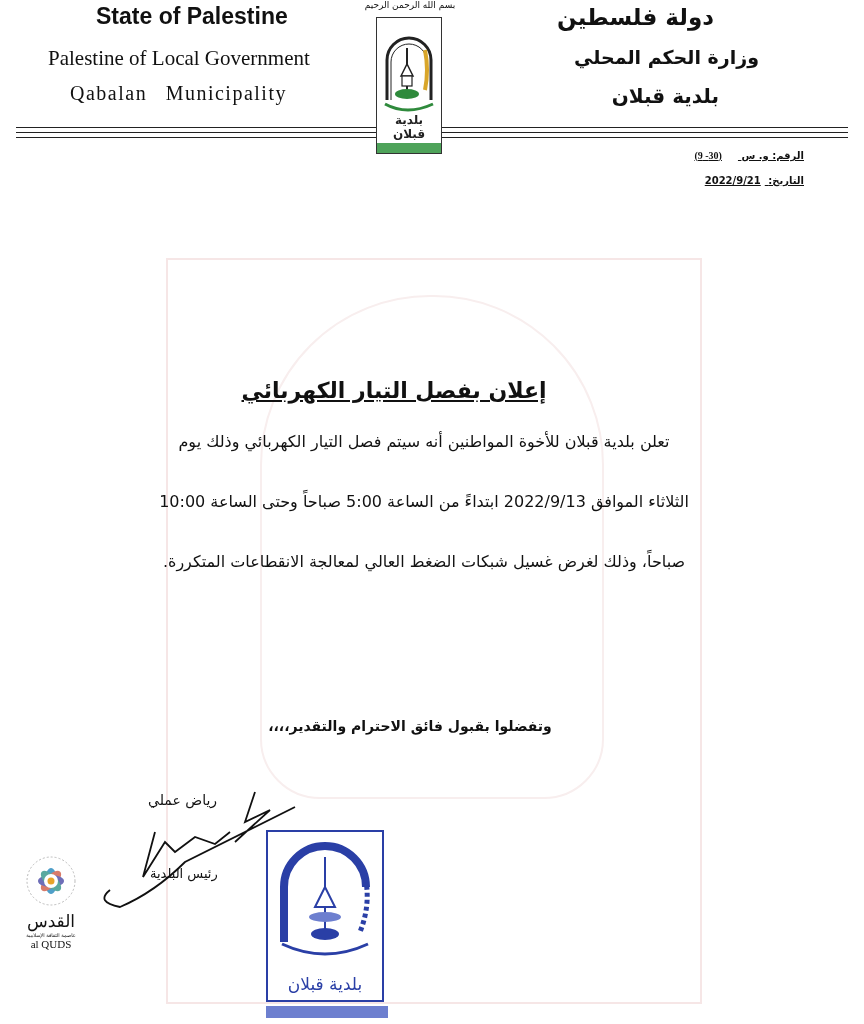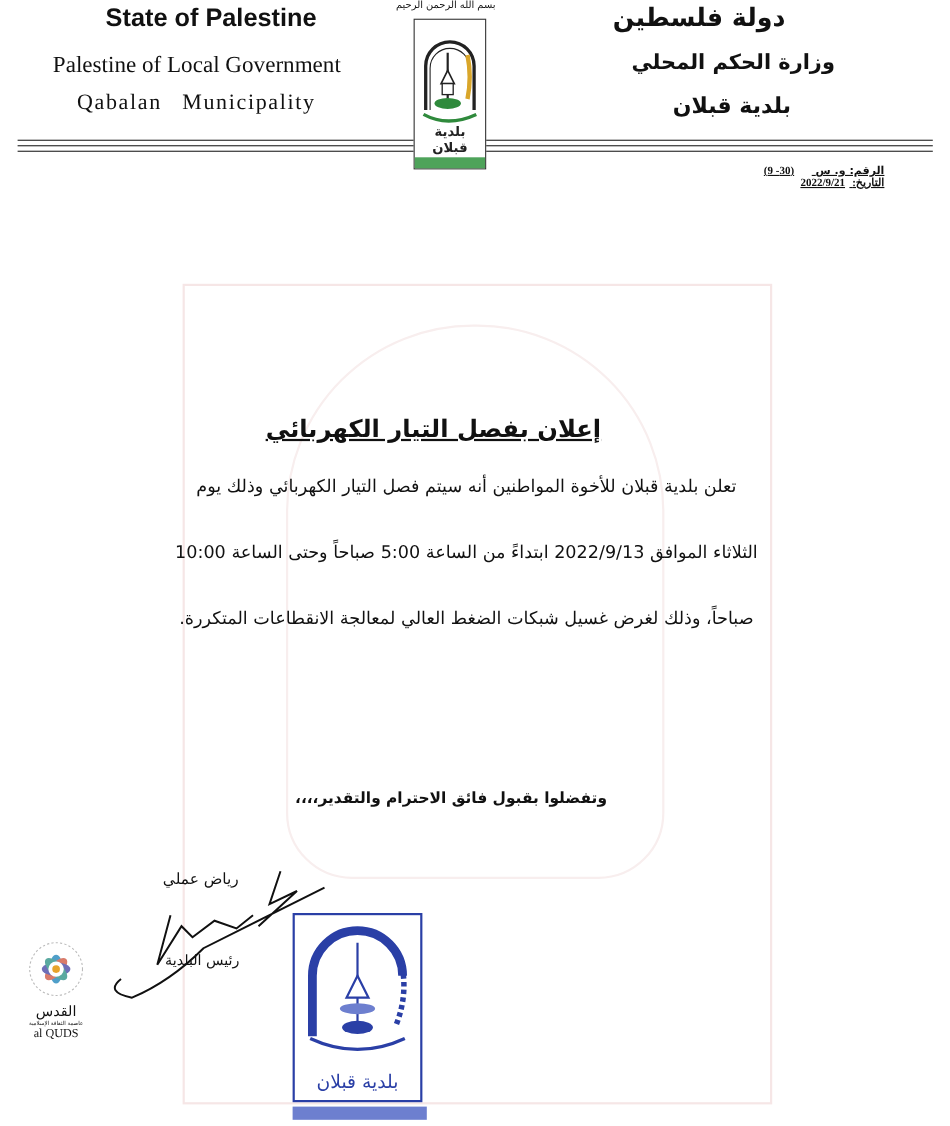--- a/index.html
+++ b/index.html
@@ -5,38 +5,38 @@
   html,body{margin:0;padding:0;background:#fff;}
   body{width:864px;height:1024px;position:relative;overflow:hidden;color:#111;}
   .abs{position:absolute;}
   .en-title{left:96px;top:3px;font-family:"Liberation Sans",sans-serif;font-weight:bold;font-size:23px;}
   .en-ministry{left:48px;top:46px;font-family:"Liberation Serif",serif;font-size:21px;}
   .en-muni{left:70px;top:82px;font-family:"Liberation Serif",serif;font-weight:normal;font-size:20px;letter-spacing:1.5px;word-spacing:12px;}
   .ar{direction:rtl;font-family:"DejaVu Sans",sans-serif;font-weight:bold;}
   .ar-state{right:150px;top:4px;font-size:23px;}
   .ar-ministry{right:105px;top:46px;font-size:19px;}
   .ar-muni{right:145px;top:84px;font-size:20px;letter-spacing:3px;}
-  .basmala{left:360px;top:0px;width:100px;text-align:left;font-family:"DejaVu Sans",sans-serif;font-size:9px;direction:rtl;}
+  .basmala{left:360px;top:0px;width:100px;text-align:center;font-family:"DejaVu Sans",sans-serif;font-size:9px;direction:rtl;}
   .rule{left:16px;width:832px;height:0;border-top:1.5px solid #222;}
   .logo-top{left:376px;top:17px;width:64px;height:135px;border:1.5px solid #333;background:#fff;}
   .logo-top .band{position:absolute;left:0;right:0;bottom:0;height:10px;background:#4ea35a;}
   .logo-top .name{position:absolute;left:0;right:0;bottom:12px;text-align:center;direction:rtl;font-family:"DejaVu Sans",sans-serif;font-weight:bold;font-size:12px;color:#222;}
   .refline{right:60px;font-family:"DejaVu Sans",sans-serif;font-weight:bold;font-size:10px;direction:rtl;text-decoration:underline;}
   .watermark{left:166px;top:258px;width:532px;height:742px;border:2px solid #f6e6e6;}
   .wm-arch{left:260px;top:295px;width:340px;height:500px;border:2px solid #f8eeee;border-radius:170px 170px 60px 60px;}
   .heading{left:0;width:788px;top:378px;text-align:center;direction:rtl;font-family:"DejaVu Sans",sans-serif;font-weight:bold;font-size:22px;text-decoration:underline;}
   .para{right:100px;width:680px;direction:rtl;font-family:"DejaVu Sans",sans-serif;font-size:16px;text-align:center;white-space:nowrap;}
   .closing{left:0;width:820px;top:718px;text-align:center;direction:rtl;font-family:"DejaVu Sans",sans-serif;font-weight:bold;font-size:14px;}
   .sig-name{left:148px;top:792px;direction:rtl;font-family:"DejaVu Sans",sans-serif;font-size:14px;}
   .sig-title{left:150px;top:866px;direction:rtl;font-family:"DejaVu Sans",sans-serif;font-size:13px;}
   .stamp{left:266px;top:830px;width:114px;height:168px;border:2px solid #2a3fa6;}
   .stamp .band{position:absolute;left:-2px;right:-6px;bottom:-18px;height:12px;background:#6d7fcf;}
   .stamp .name{position:absolute;left:0;right:0;bottom:6px;text-align:center;direction:rtl;font-family:"DejaVu Sans",sans-serif;font-size:17px;color:#2a3fa6;}
   .quds{left:14px;top:855px;width:74px;text-align:center;}
-  .quds .ar-q{font-family:Liberation Serif, serif;font-size:13px;direction:rtl;}
+  .quds .ar-q{font-family:Liberation Sans, sans-serif;font-size:17px;direction:rtl;}
   .quds .en-q{font-family:"Liberation Serif",serif;font-size:11px;}
 </style>
 </head>
 <body>
 
 <div class="abs watermark"></div>
 <div class="abs wm-arch"></div>
 
 <div class="abs en-title">State of Palestine</div>
 <div class="abs en-ministry">Palestine of Local Government</div>
@@ -64,21 +64,21 @@
     <path d="M8 84 Q30 96 56 84" stroke="#2f8a3c" stroke-width="3" fill="none"></path>
   </svg>
   <div class="name">بلدية قبلان</div>
   <div class="band"></div>
 </div>
 
 <div class="abs refline" style="top:150px;">
   <span>الرقم: و. س</span>
   <span style="margin-right:16px;font-family:Liberation Serif, serif;">(30- 9)</span>
 </div>
-<div class="abs refline" style="top:160px;font-family:Liberation Serif, serif;">
+<div class="abs refline" style="top:175px;">
   <span>التاريخ:</span>
   <span style="margin-right:4px;">2022/9/21</span>
 </div>
 
 <div class="abs heading">إعلان بفصل التيار الكهربائي</div>
 <div class="abs para" style="top:432px;">تعلن بلدية قبلان للأخوة المواطنين أنه سيتم فصل التيار الكهربائي وذلك يوم</div>
 <div class="abs para" style="top:492px;">الثلاثاء الموافق 2022/9/13 ابتداءً من الساعة 5:00 صباحاً وحتى الساعة 10:00</div>
 <div class="abs para" style="top:552px;">صباحاً، وذلك لغرض غسيل شبكات الضغط العالي لمعالجة الانقطاعات المتكررة.</div>
 <div class="abs closing">وتفضلوا بقبول فائق الاحترام والتقدير،،،،</div>
 

